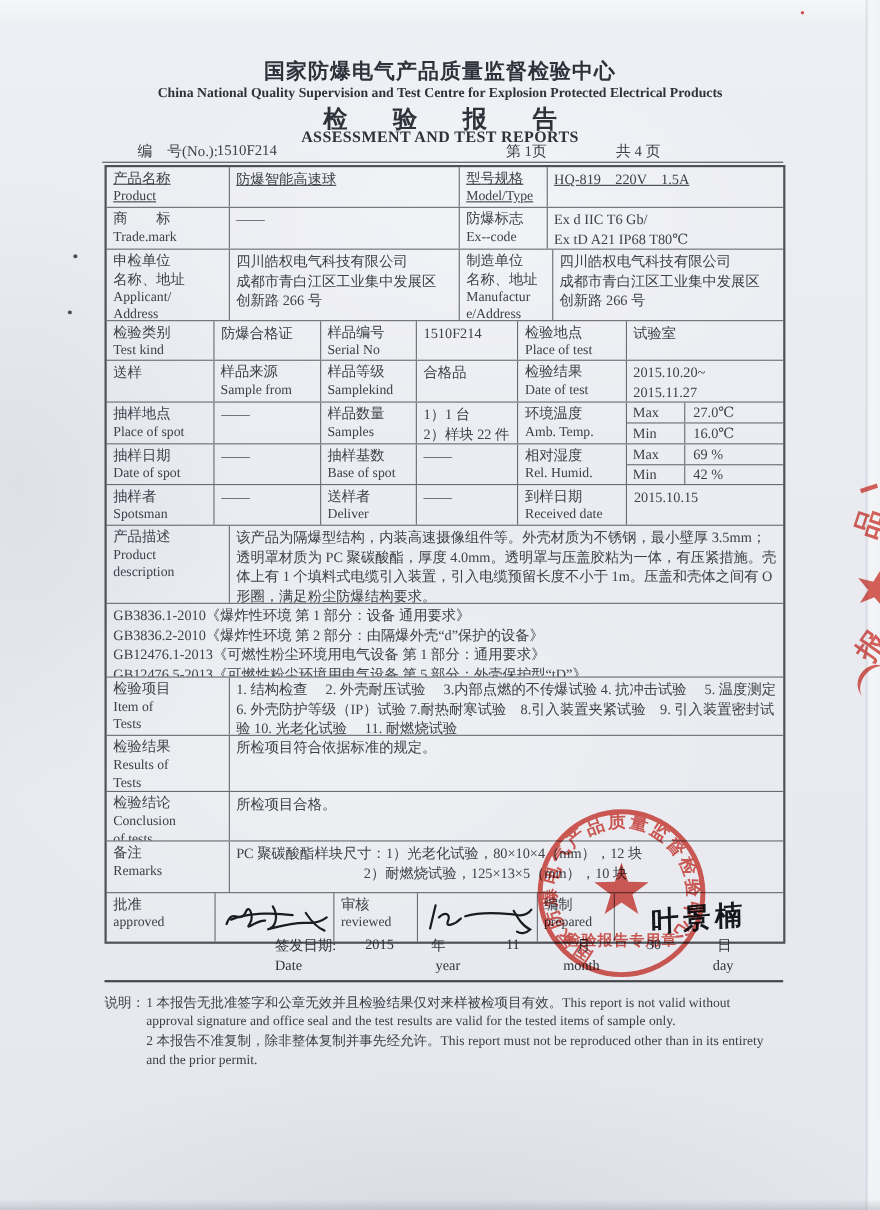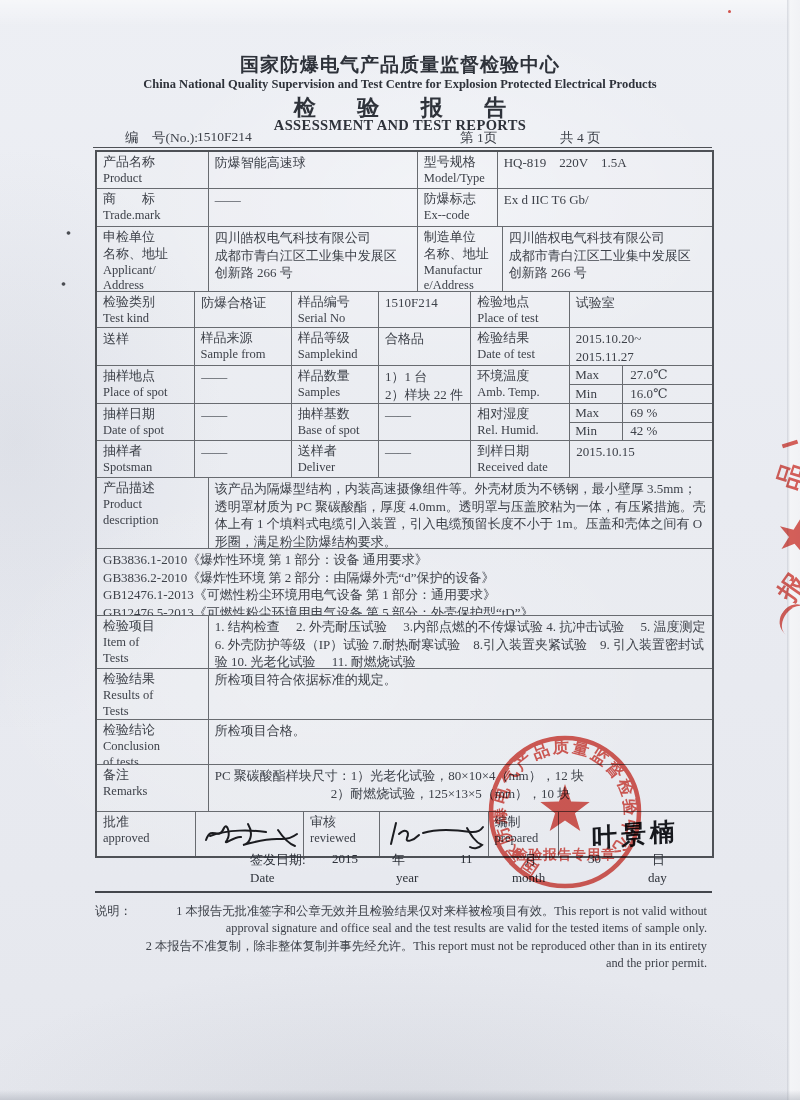--- a/index.html
+++ b/index.html
@@ -42,21 +42,21 @@
   .no-line{position:absolute;top:129px;left:95px;width:615px;height:18px;font-size:13.5px;}
   .no-label{position:absolute;left:2px;margin-left:28px;}
   .no-value{position:absolute;left:102px;}
   .pg-cur{position:absolute;left:365px;}
   .pg-tot{position:absolute;left:465px;}
   .no-underline{position:absolute;top:147px;left:93px;width:619px;height:0;border-top:1.5px solid var(--bd2);}
 
   
   .tbl{position:absolute;left:95px;top:150px;width:615px;border:2px solid var(--bd2);background:rgba(255,255,255,.06);}
   .tr{display:flex;border-top:1px solid var(--bd);align-items:stretch;}
-  .tr:first-child{border-top:none;}
+  .tr:first-child{border-top:none;text-decoration:underline;}
   .td{border-left:1px solid var(--bd);padding:2px 6px;box-sizing:border-box;overflow:hidden;
       display:flex;flex-direction:column;justify-content:flex-start;}
   .td:first-child{border-left:none;}
   .lz{font-size:13px;line-height:1.3;white-space:pre-wrap;}
   .le{font-size:12.5px;line-height:1.25;}
   .val{font-size:13px;line-height:1.35;white-space:pre-wrap;}
   .vc{justify-content:flex-start;}
   .mmwrap{padding:0;flex-direction:column;}
   .mmrow{flex:1;display:flex;align-items:center;}
   .mmrow + .mmrow{border-top:1px solid var(--bd);}
@@ -69,21 +69,21 @@
   .sig-svg{display:block;}
   .sig-name{font-size:25px;font-weight:bold;color:#16181d;transform:rotate(-5deg) skewX(-4deg);
     letter-spacing:4px;white-space:nowrap;}
 
   
   .dateline{position:absolute;top:851px;left:0;width:800px;height:40px;font-size:13px;color:var(--ink-dark);}
   .dl{position:absolute;}
   .underline2{position:absolute;top:891px;left:95px;width:617px;border-top:2px solid #43464c;}
   .notes{position:absolute;top:903px;left:95px;width:612px;font-size:12.3px;line-height:1.38;display:flex;}
   .notes-prefix{width:38px;flex:none;}
-  .notes-body{flex:1;text-align:right;}
+  .notes-body{flex:1;}
   .notes-body p{margin:0 0 1px 0;}
 
   
   .stamp-main{position:absolute;left:485px;top:732px;mix-blend-mode:multiply;opacity:.88;pointer-events:none;}
   .seam{position:absolute;top:436px;right:0;width:72px;height:202px;overflow:hidden;
         mix-blend-mode:multiply;opacity:.85;color:var(--red);pointer-events:none;}
   .seam .s-char{position:absolute;font-size:26px;font-weight:bold;}
   .seam .s-star{position:absolute;font-size:48px;line-height:1;}
   .seam .s-arc{position:absolute;width:28px;height:34px;border:0;border-left:4px solid var(--red);
         border-radius:50% 0 0 50%;}
@@ -139,20 +139,21 @@
     </div>
     <div class="td vc" style="width:34%">
       <span class="val">——</span>
     </div>
     <div class="td" style="width:13%">
       <span class="lz">防爆标志</span>
       <span class="le">Ex--code</span>
     </div>
     <div class="td vc" style="width:35%">
       <span class="val">Ex d IIC T6 Gb/</span>
+      <span class="val">Ex tD A21 IP68 T80℃</span>
     </div>
   </div>
 
   <div class="tr" style="height:64px">
     <div class="td" style="width:18%">
       <span class="lz">申检单位
 名称、地址</span>
       <span class="le" style="white-space:pre-wrap">Applicant/
 Address</span>
     </div>

